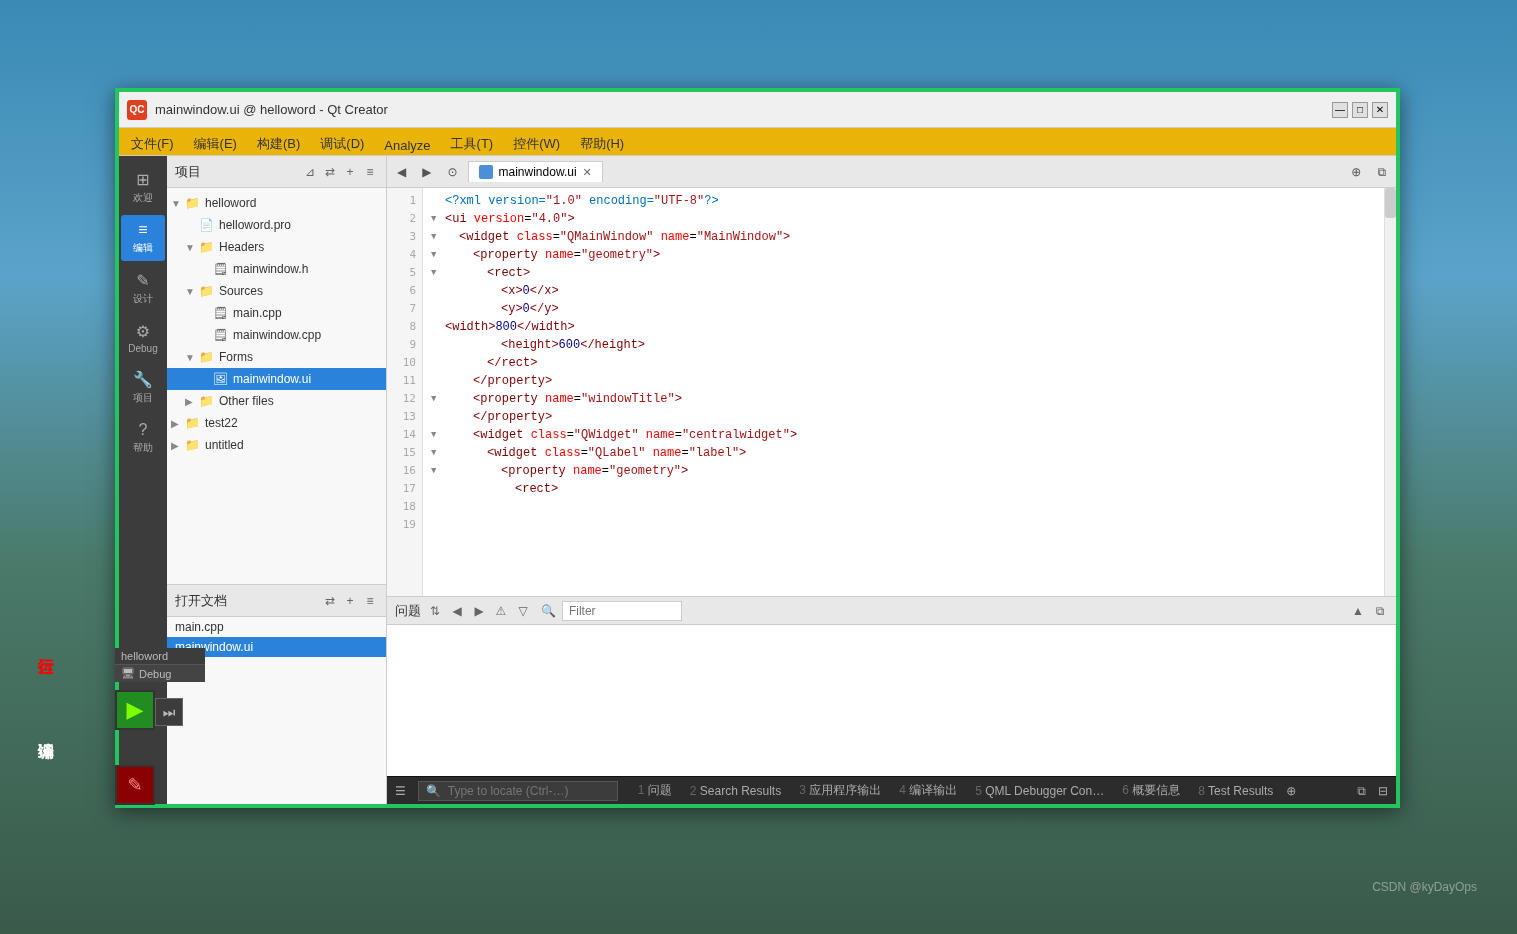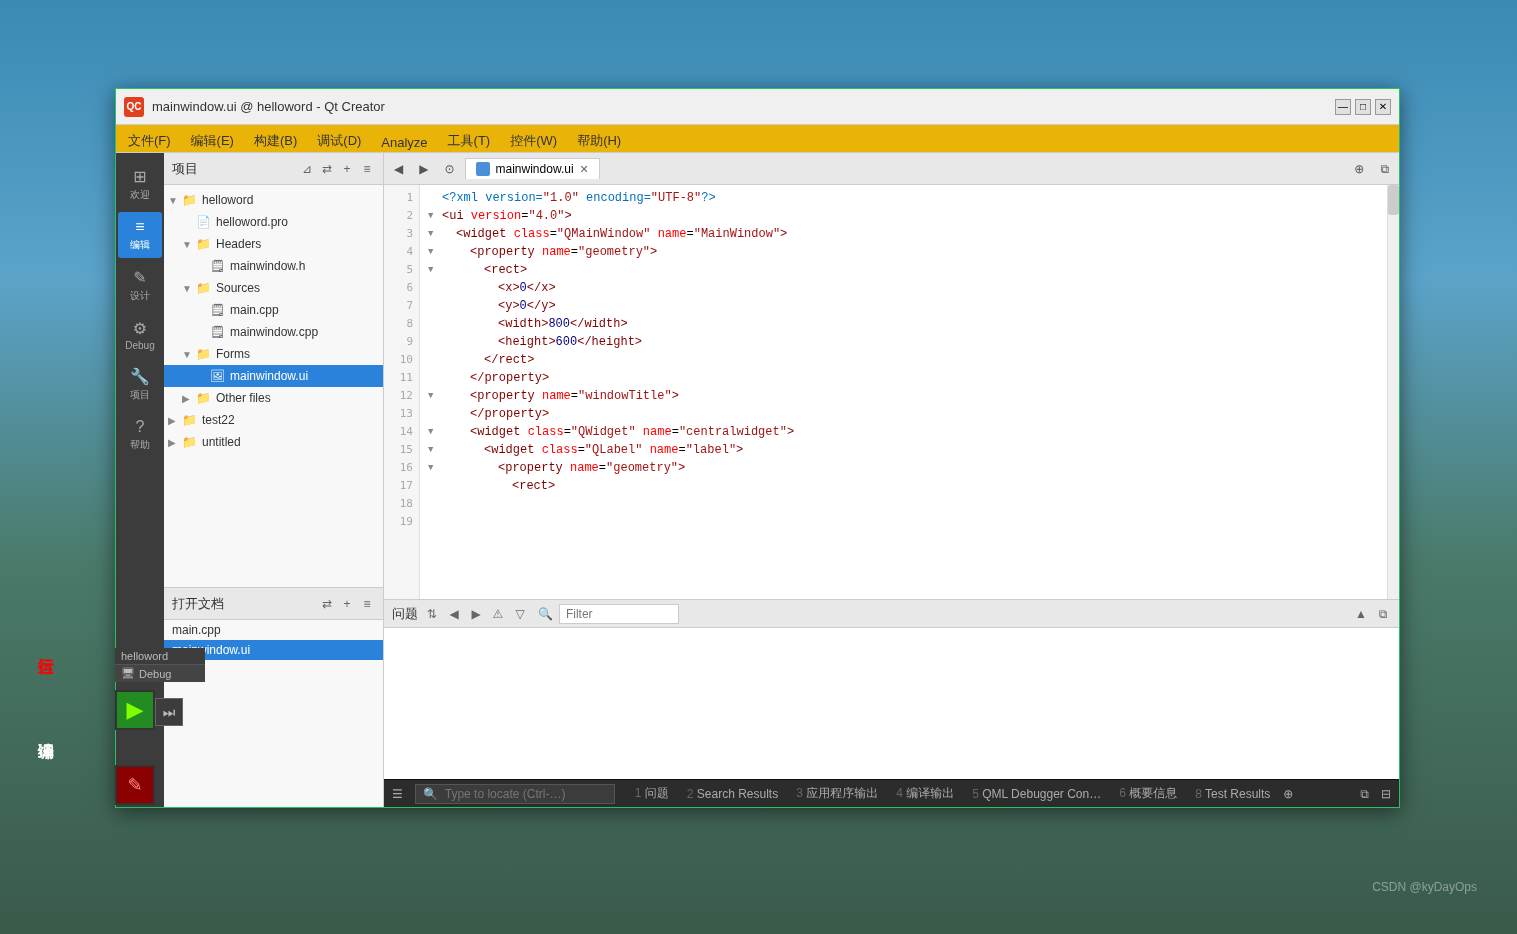--- a/index.html
+++ b/index.html
@@ -22,21 +22,21 @@
     }
 
     
     .ide-window {
       position: absolute;
       top: 88px;
       left: 115px;
       width: 1285px;
       height: 720px;
       background: #f5f5f5;
-      border: 1px solid #22c55e;
+      border: 4px solid #22c55e;
       box-shadow: 0 4px 20px rgba(0,0,0,0.5);
       z-index: 10;
       display: flex;
       flex-direction: column;
     }
 
     
     .title-bar {
       height: 36px;
       background: #f0f0f0;
@@ -664,21 +664,21 @@
             <span class="code-text" style="margin-left:56px"><span class="xml-tag">&lt;x&gt;</span><span class="xml-content">0</span><span class="xml-tag">&lt;/x&gt;</span></span>
           </div>
 
           <div class="code-line">
             <span class="fold-arrow">&nbsp;</span>
             <span class="code-text" style="margin-left:56px"><span class="xml-tag">&lt;y&gt;</span><span class="xml-content">0</span><span class="xml-tag">&lt;/y&gt;</span></span>
           </div>
 
           <div class="code-line">
             <span class="fold-arrow">&nbsp;</span>
-            <span class="code-text" style="margin-left:56px"><span class="xml-tag">&lt;width&gt;</span><span class="xml-content">800</span><span class="xml-tag">&lt;/width&gt;</span></span>
+            <span class="code-text" style=""><span class="xml-tag">&lt;width&gt;</span><span class="xml-content">800</span><span class="xml-tag">&lt;/width&gt;</span></span>
           </div>
 
           <div class="code-line">
             <span class="fold-arrow">&nbsp;</span>
             <span class="code-text" style="margin-left:56px"><span class="xml-tag">&lt;height&gt;</span><span class="xml-content">600</span><span class="xml-tag">&lt;/height&gt;</span></span>
           </div>
 
           <div class="code-line">
             <span class="fold-arrow">&nbsp;</span>
             <span class="code-text" style="margin-left:42px"><span class="xml-tag">&lt;/rect&gt;</span></span>

